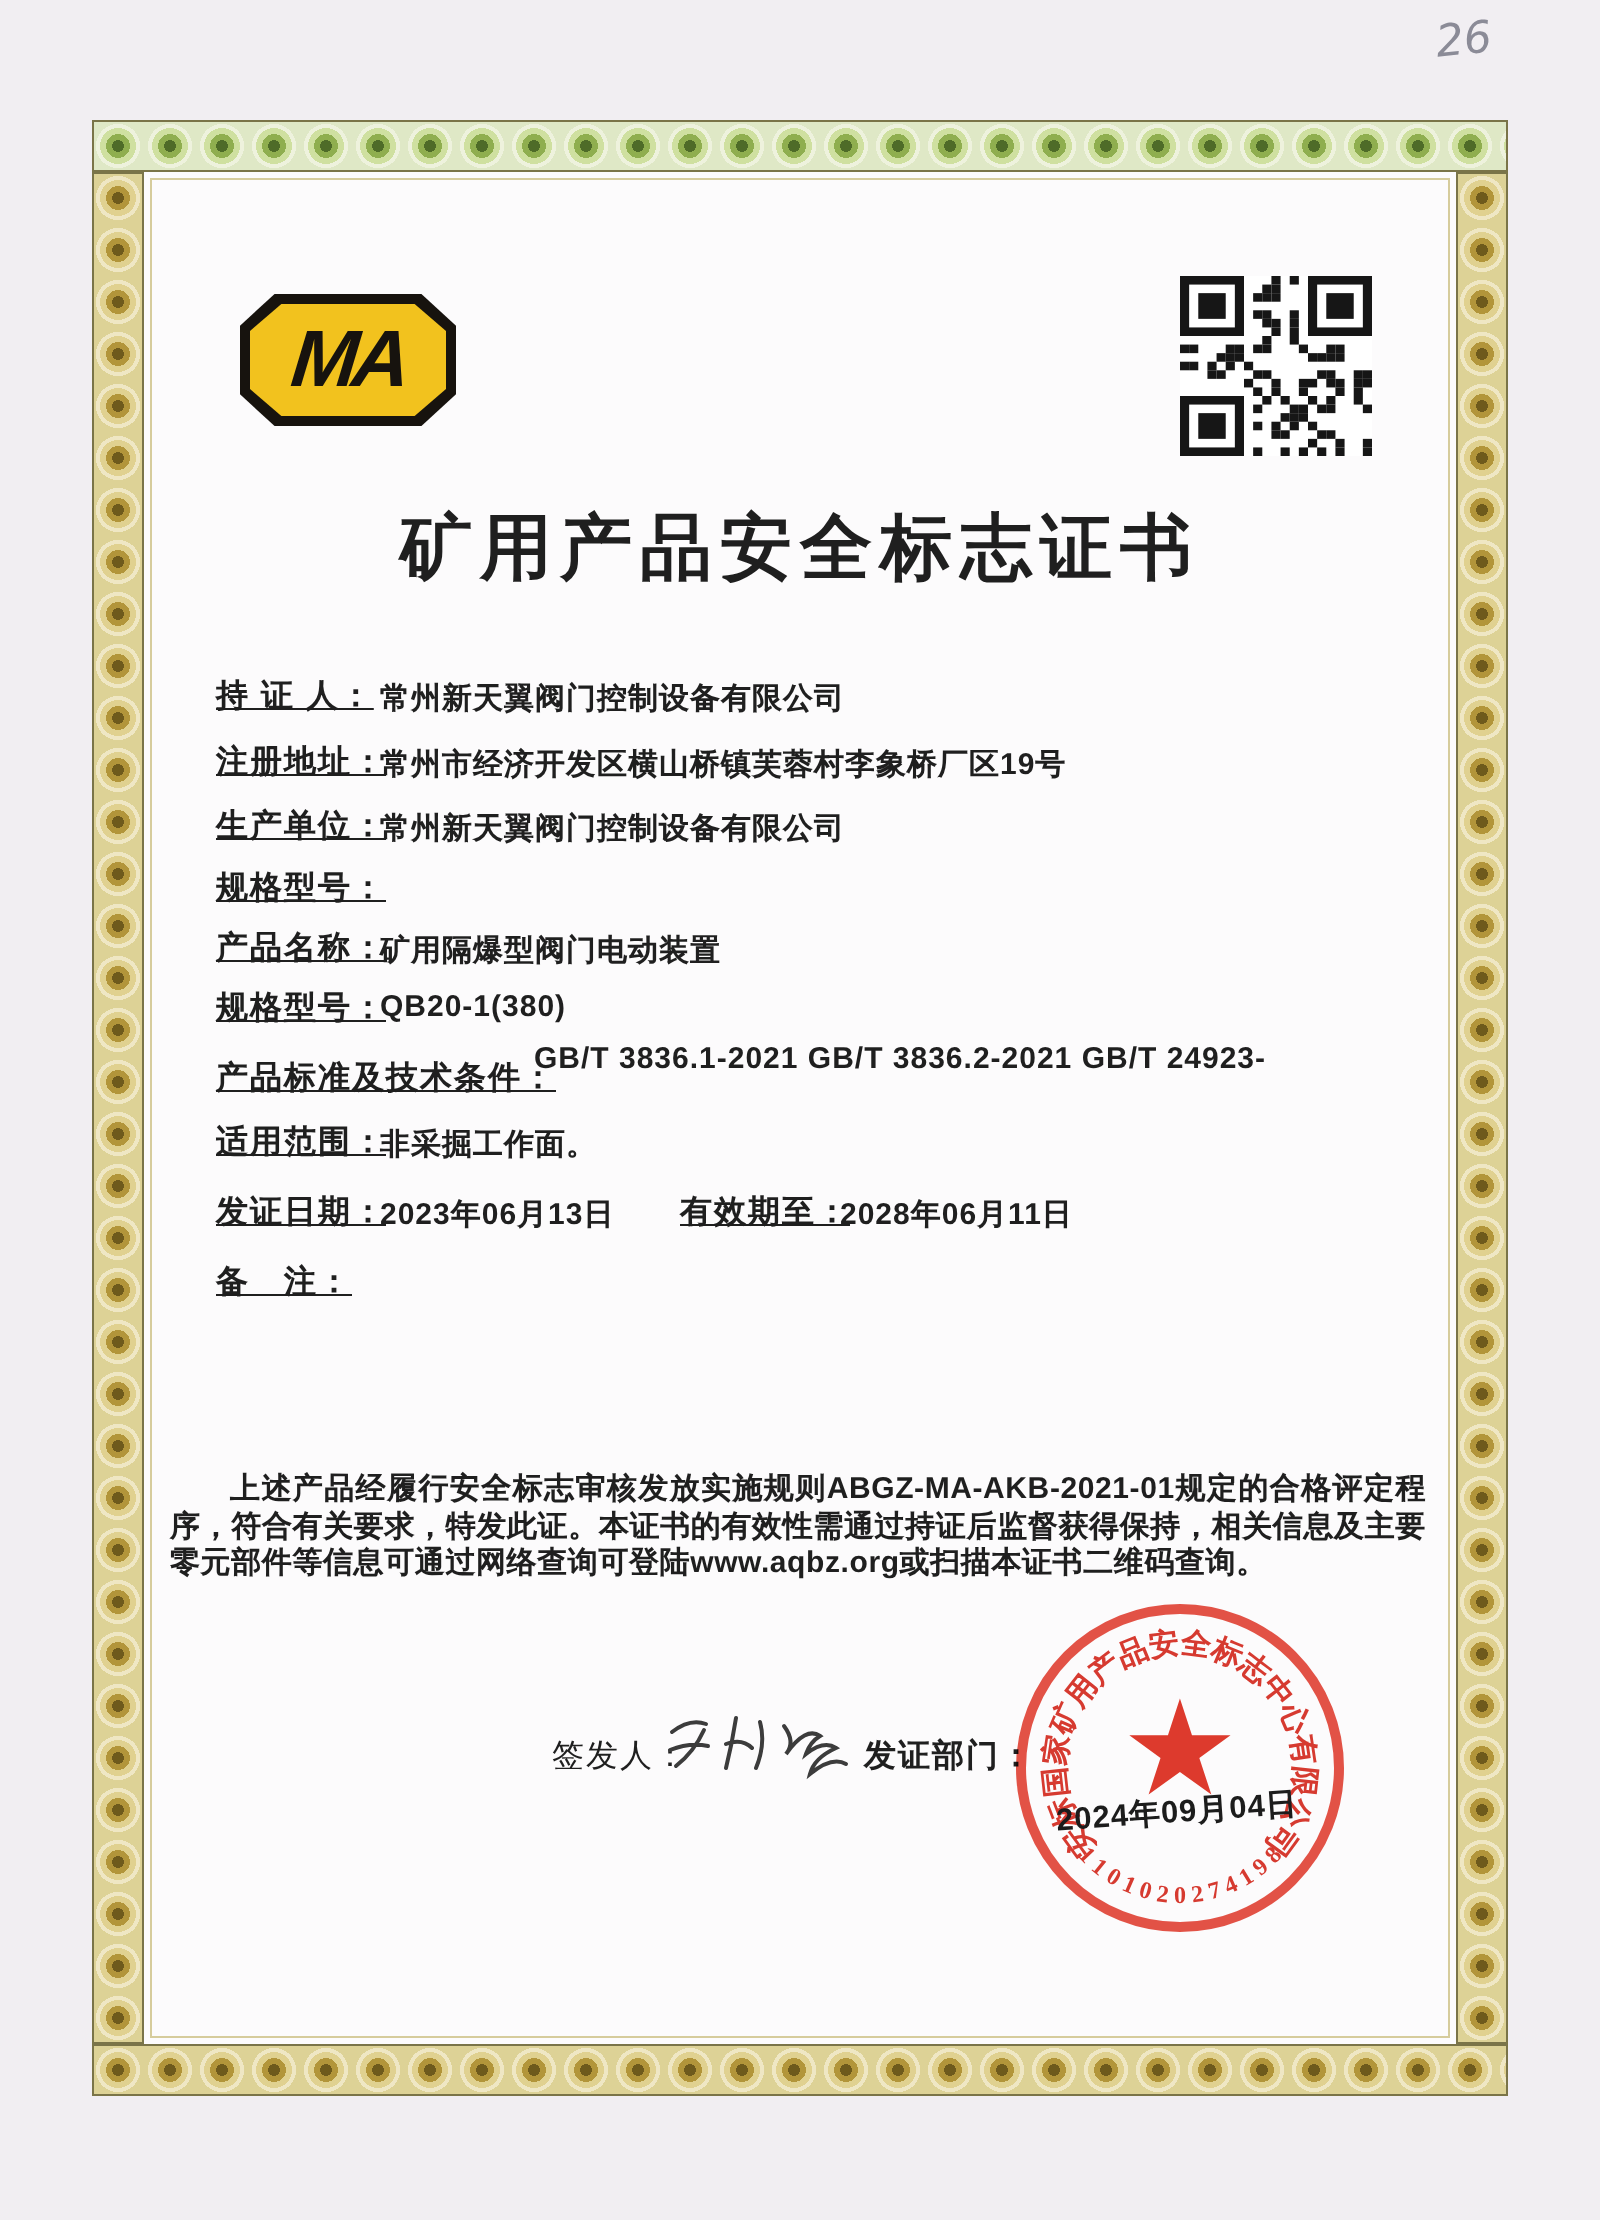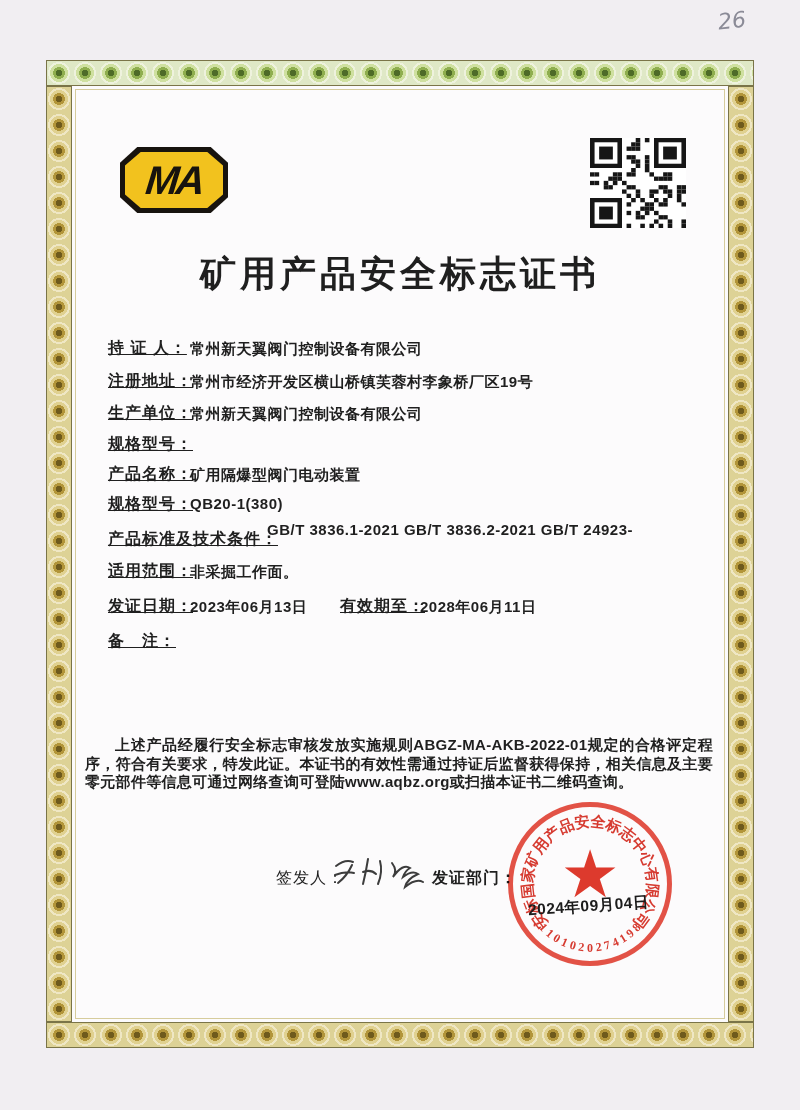--- a/index.html
+++ b/index.html
@@ -217,21 +217,21 @@
   <div class="lab" style="top:561px">适用范围：</div>
   <div class="val" style="top:563px">非采掘工作面。</div>
 
   <div class="lab" style="top:596px">发证日期：</div>
   <div class="val" style="top:598px">2023年06月13日</div>
   <div class="lab" style="left:340px; top:596px">有效期至：</div>
   <div class="val" style="left:420px; top:598px">2028年06月11日</div>
 
   <div class="lab" style="top:631px">备　注：</div>
 
-  <div class="statement">上述产品经履行安全标志审核发放实施规则ABGZ-MA-AKB-2022-01规定的合格评定程序，符合有关要求，特发此证。本证书的有效性需通过持证后监督获得保持，相关信息及主要零元部件等信息可通过网络查询可登陆www.aqbz.org或扫描本证书二维码查询。</div>
+  <div class="statement">上述产品经履行安全标志审核发放实施规则ABGZ-MA-AKB-2021-01规定的合格评定程序，符合有关要求，特发此证。本证书的有效性需通过持证后监督获得保持，相关信息及主要零元部件等信息可通过网络查询可登陆www.aqbz.org或扫描本证书二维码查询。</div>
 
 
   <div class="sign-label">签发人：</div>
   <div class="signature">
     <svg width="102" height="50" viewBox="0 0 102 50">
       <g stroke="#3c3c3c" stroke-width="2" fill="none" stroke-linecap="round">
         <path d="M6 16 q9 -7 17 -4 M5 25 q10 -4 19 -2 M8 33 q9 -7 14 -18"></path>
         <path d="M38 9 q-2 13 -5 25 M33 22 q8 -3 13 2 M50 11 q3 11 -2 23"></path>
         <path d="M62 13 q6 8 1 14 q10 -14 17 -9 q-5 3 -7 9 q9 -7 15 -3 q-11 5 -13 13 q11 -9 18 -5"></path>
       </g>

